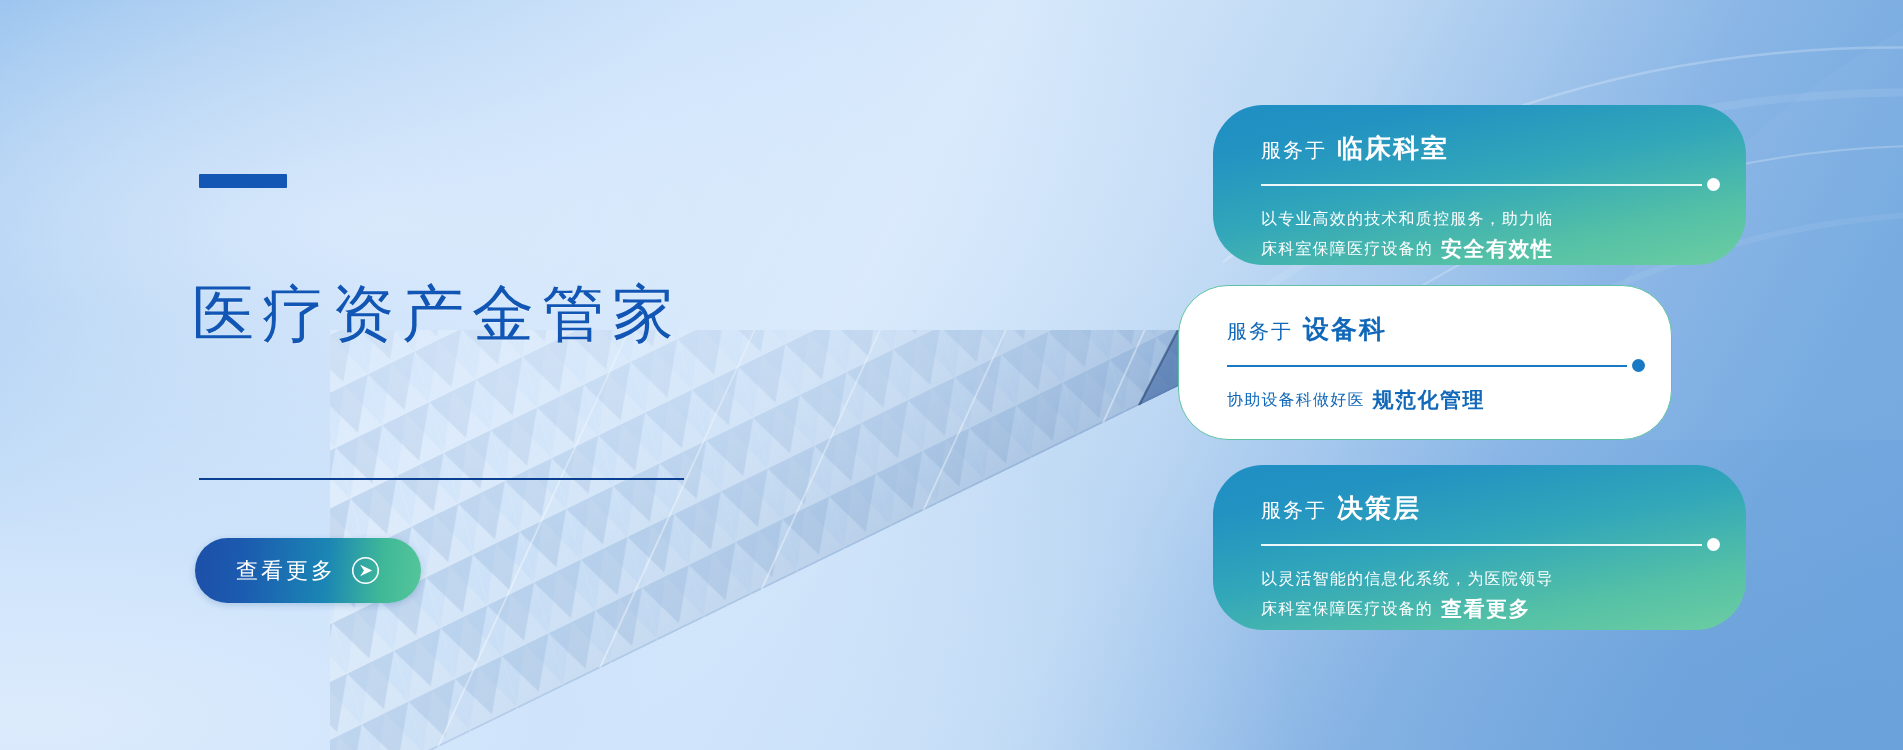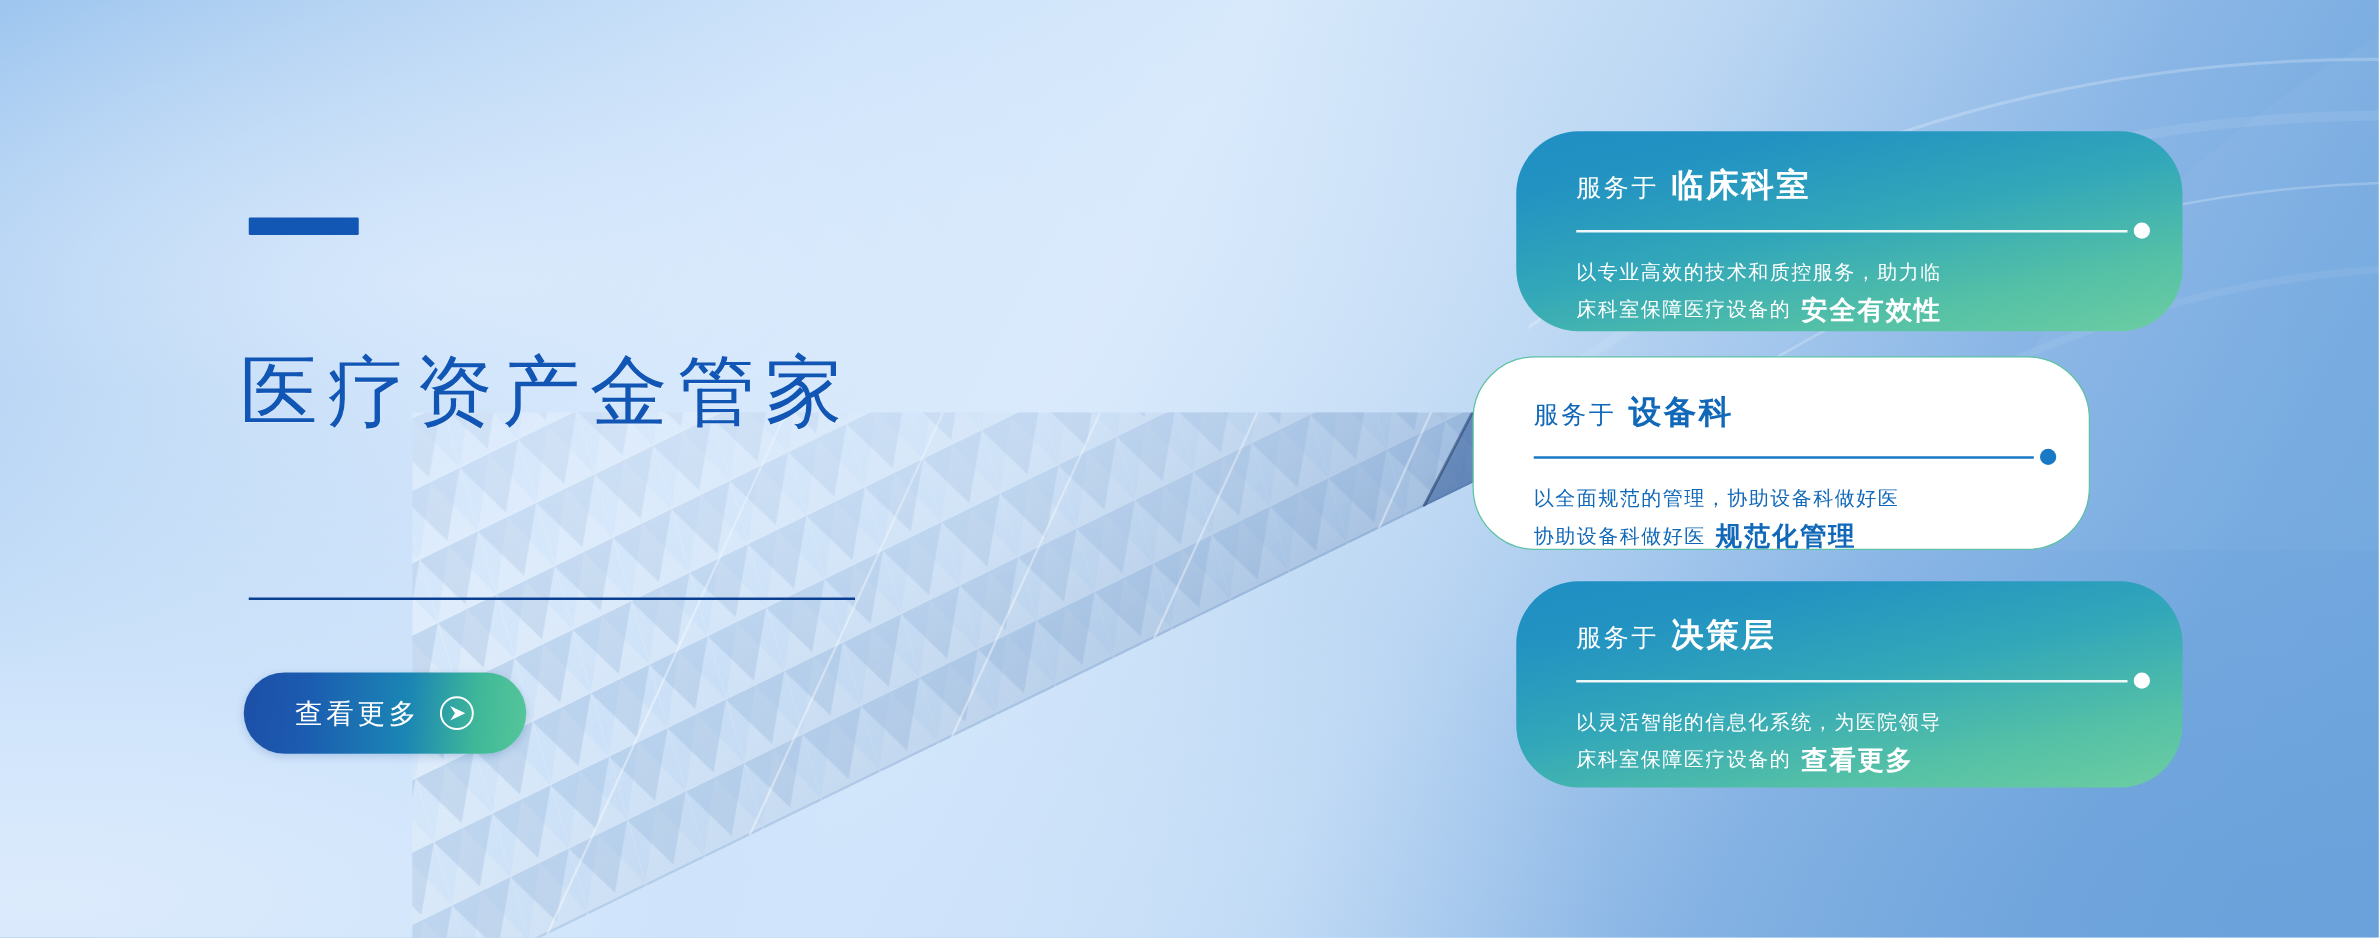--- a/index.html
+++ b/index.html
@@ -240,23 +240,20 @@
       <div class="card-title">
         <span class="pre">服务于</span>
         <span class="emph">设备科</span>
       </div>
       <div class="card-divider">
         <span class="line"></span>
         <span class="dot"></span>
       </div>
       <div class="card-body">
         <div class="card-line">
-          <span>以全面规范的管理，协助设备科做好医</span>
-        </div>
-        <div class="card-line">
           <span>协助设备科做好医</span>
           <span class="strong">规范化管理</span>
         </div>
       </div>
     </div>
 
     <div class="card teal card-3">
       <div class="card-title">
         <span class="pre">服务于</span>
         <span class="emph">决策层</span>

